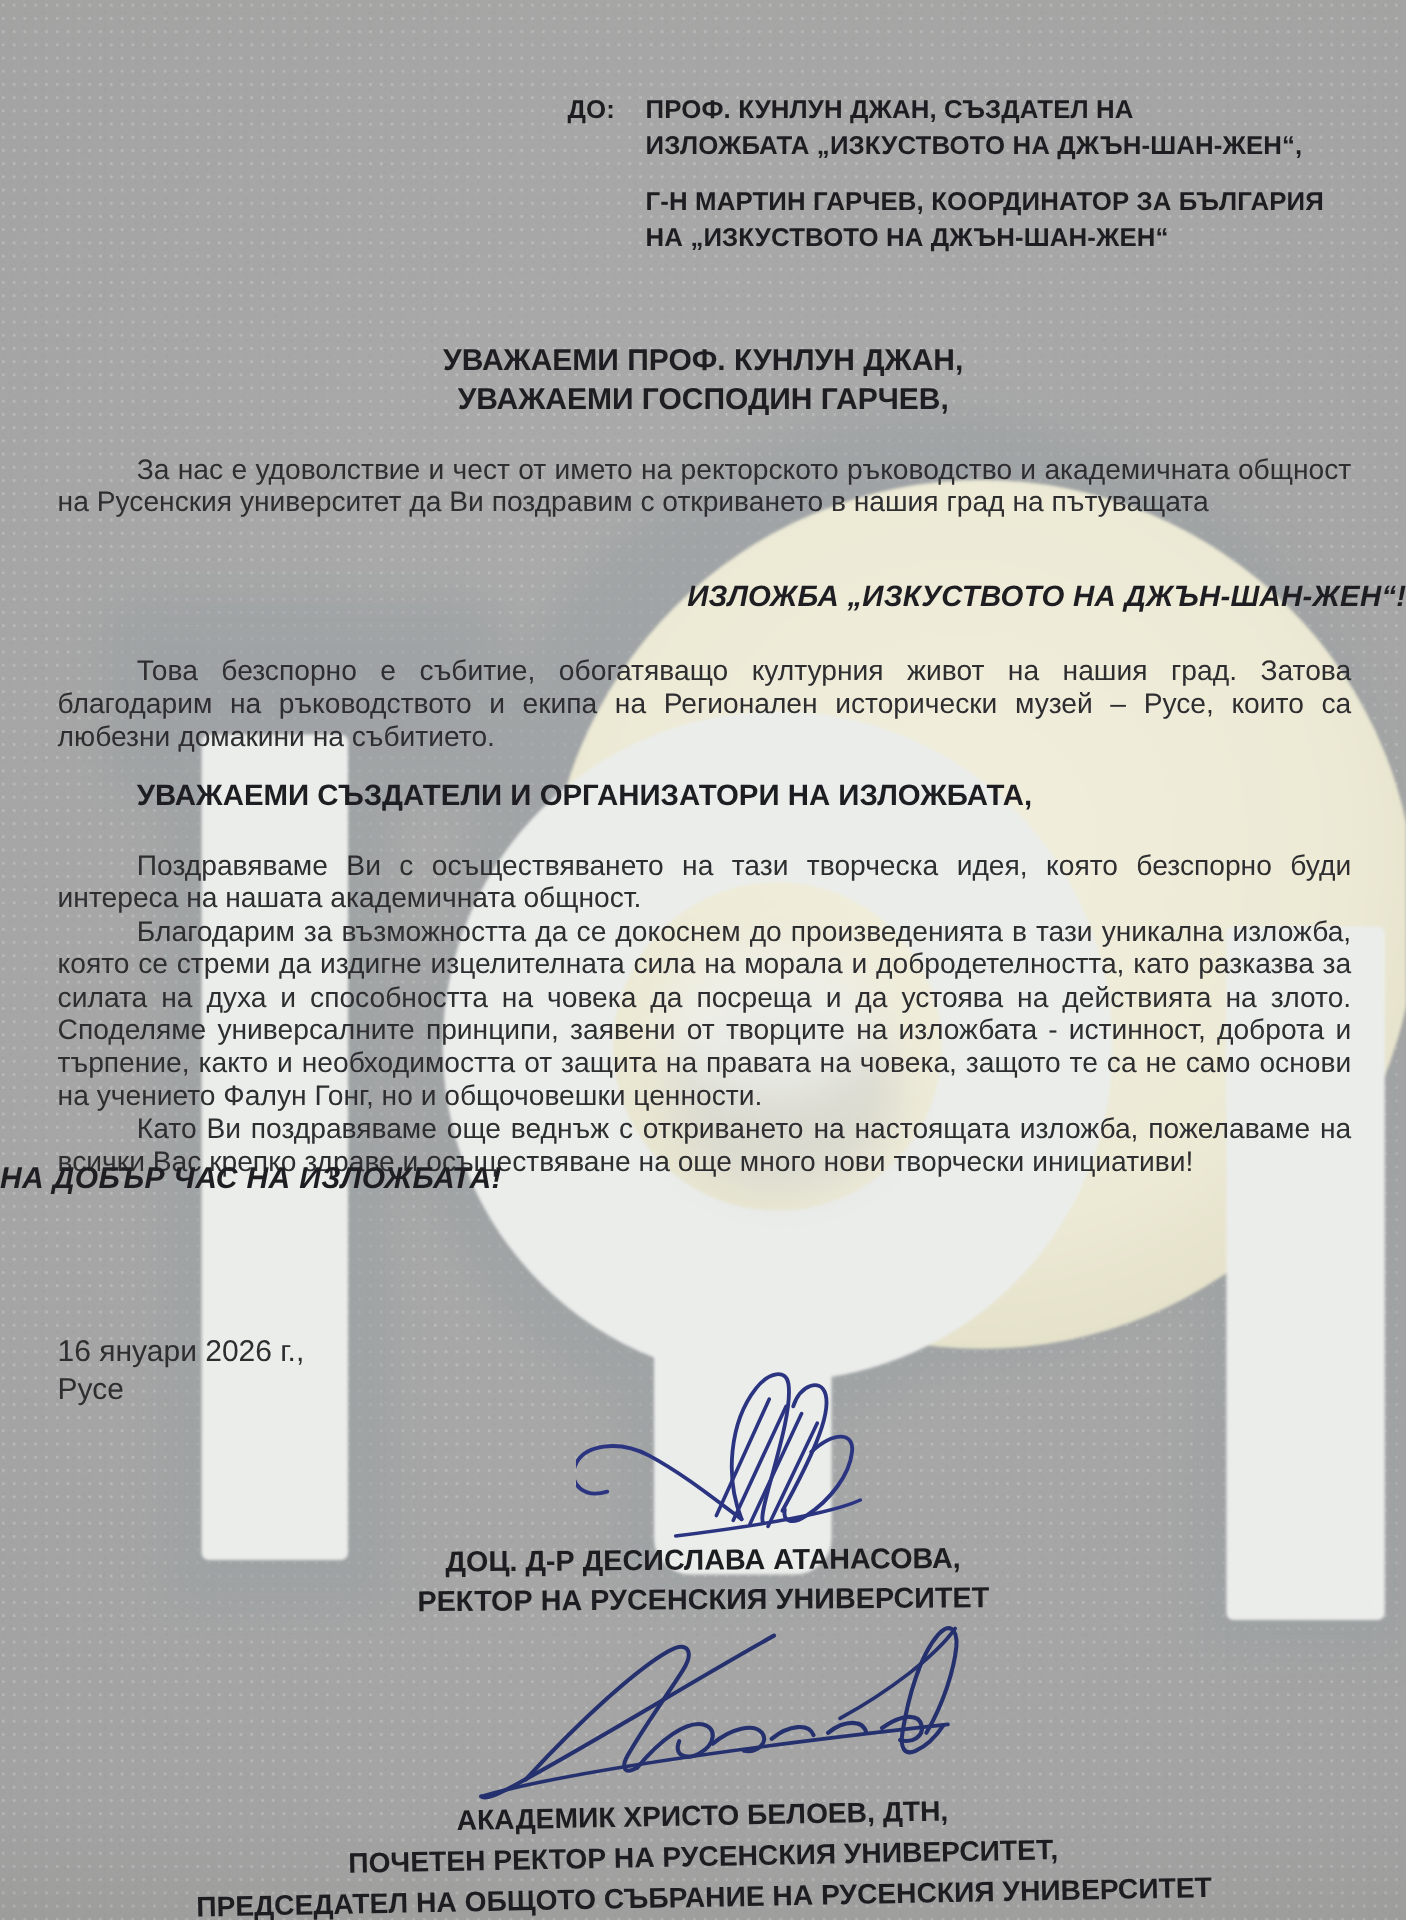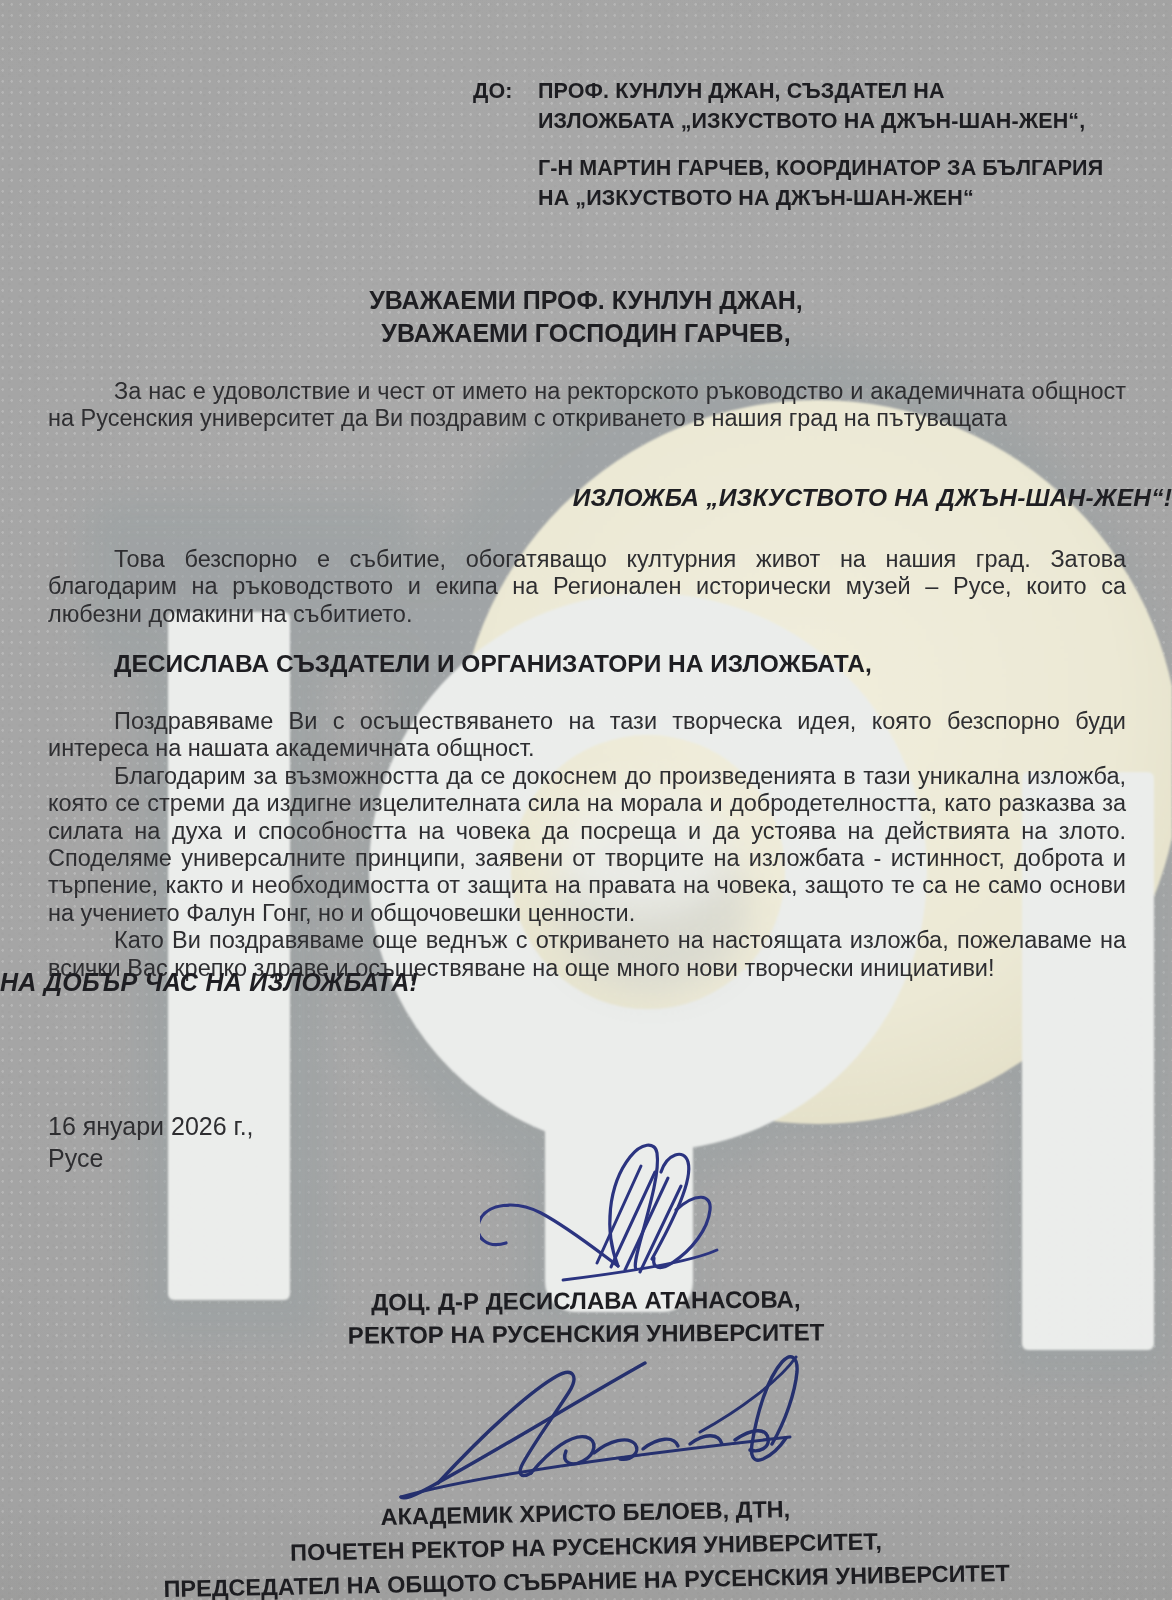--- a/index.html
+++ b/index.html
@@ -102,21 +102,21 @@
     <div>УВАЖАЕМИ ПРОФ. КУНЛУН ДЖАН,</div>
     <div>УВАЖАЕМИ ГОСПОДИН ГАРЧЕВ,</div>
   </div>
 
   <p class="body-par p1">За нас е удоволствие и чест от името на ректорското ръководство и академичната общност на Русенския университет да Ви поздравим с откриването в нашия град на пътуващата</p>
 
   <div class="txt ex-title">ИЗЛОЖБА „ИЗКУСТВОТО НА ДЖЪН-ШАН-ЖЕН“!</div>
 
   <p class="body-par p2">Това безспорно е събитие, обогатяващо културния живот на нашия град. Затова благодарим на ръководството и екипа на Регионален исторически музей – Русе, които са любезни домакини на събитието.</p>
 
-  <div class="txt heading2">ДЕСИСЛАВА СЪЗДАТЕЛИ И ОРГАНИЗАТОРИ НА ИЗЛОЖБАТА,</div>
+  <div class="txt heading2">УВАЖАЕМИ СЪЗДАТЕЛИ И ОРГАНИЗАТОРИ НА ИЗЛОЖБАТА,</div>
 
   <div class="flow">
     <p>Поздравяваме Ви с осъществяването на тази творческа идея, която безспорно буди интереса на нашата академичната общност.</p>
     <p>Благодарим за възможността да се докоснем до произведенията в тази уникална изложба, която се стреми да издигне изцелителната сила на морала и добродетелността, като разказва за силата на духа и способността на човека да посреща и да устоява на действията на злото. Споделяме универсалните принципи, заявени от творците на изложбата - истинност, доброта и търпение, както и необходимостта от защита на правата на човека, защото те са не само основи на учението Фалун Гонг, но и общочовешки ценности.</p>
     <p>Като Ви поздравяваме още веднъж с откриването на настоящата изложба, пожелаваме на всички Вас крепко здраве и осъществяване на още много нови творчески инициативи!</p>
   </div>
 
   <div class="txt closing">НА ДОБЪР ЧАС НА ИЗЛОЖБАТА!</div>
 
   <div class="txt dateplace">

